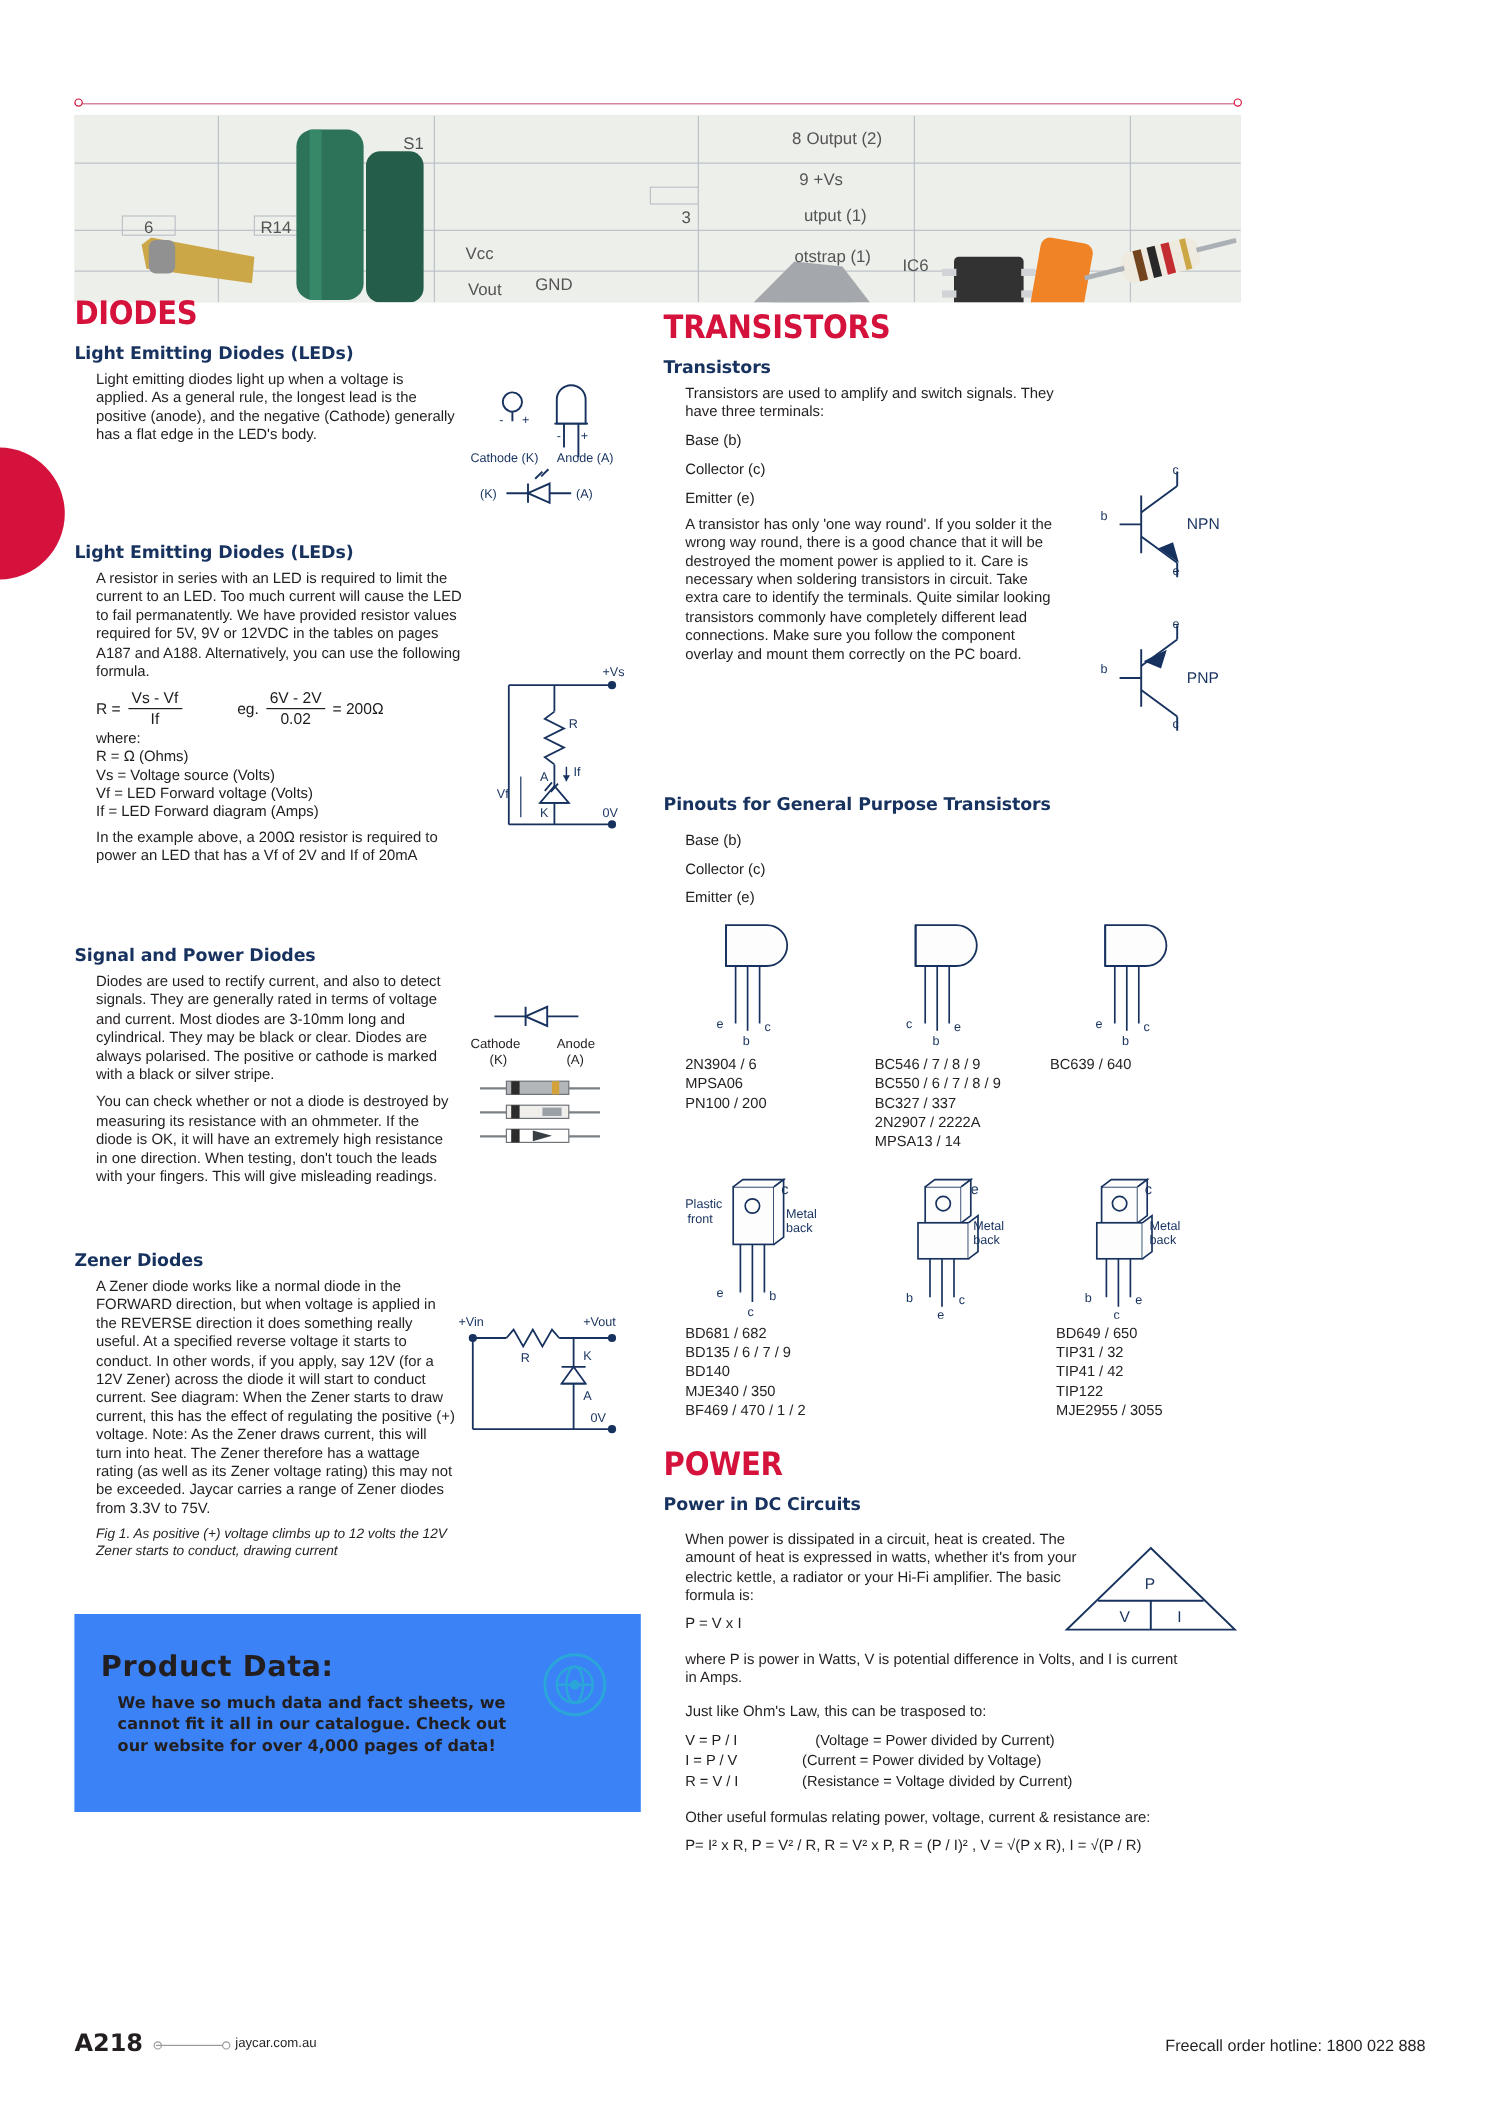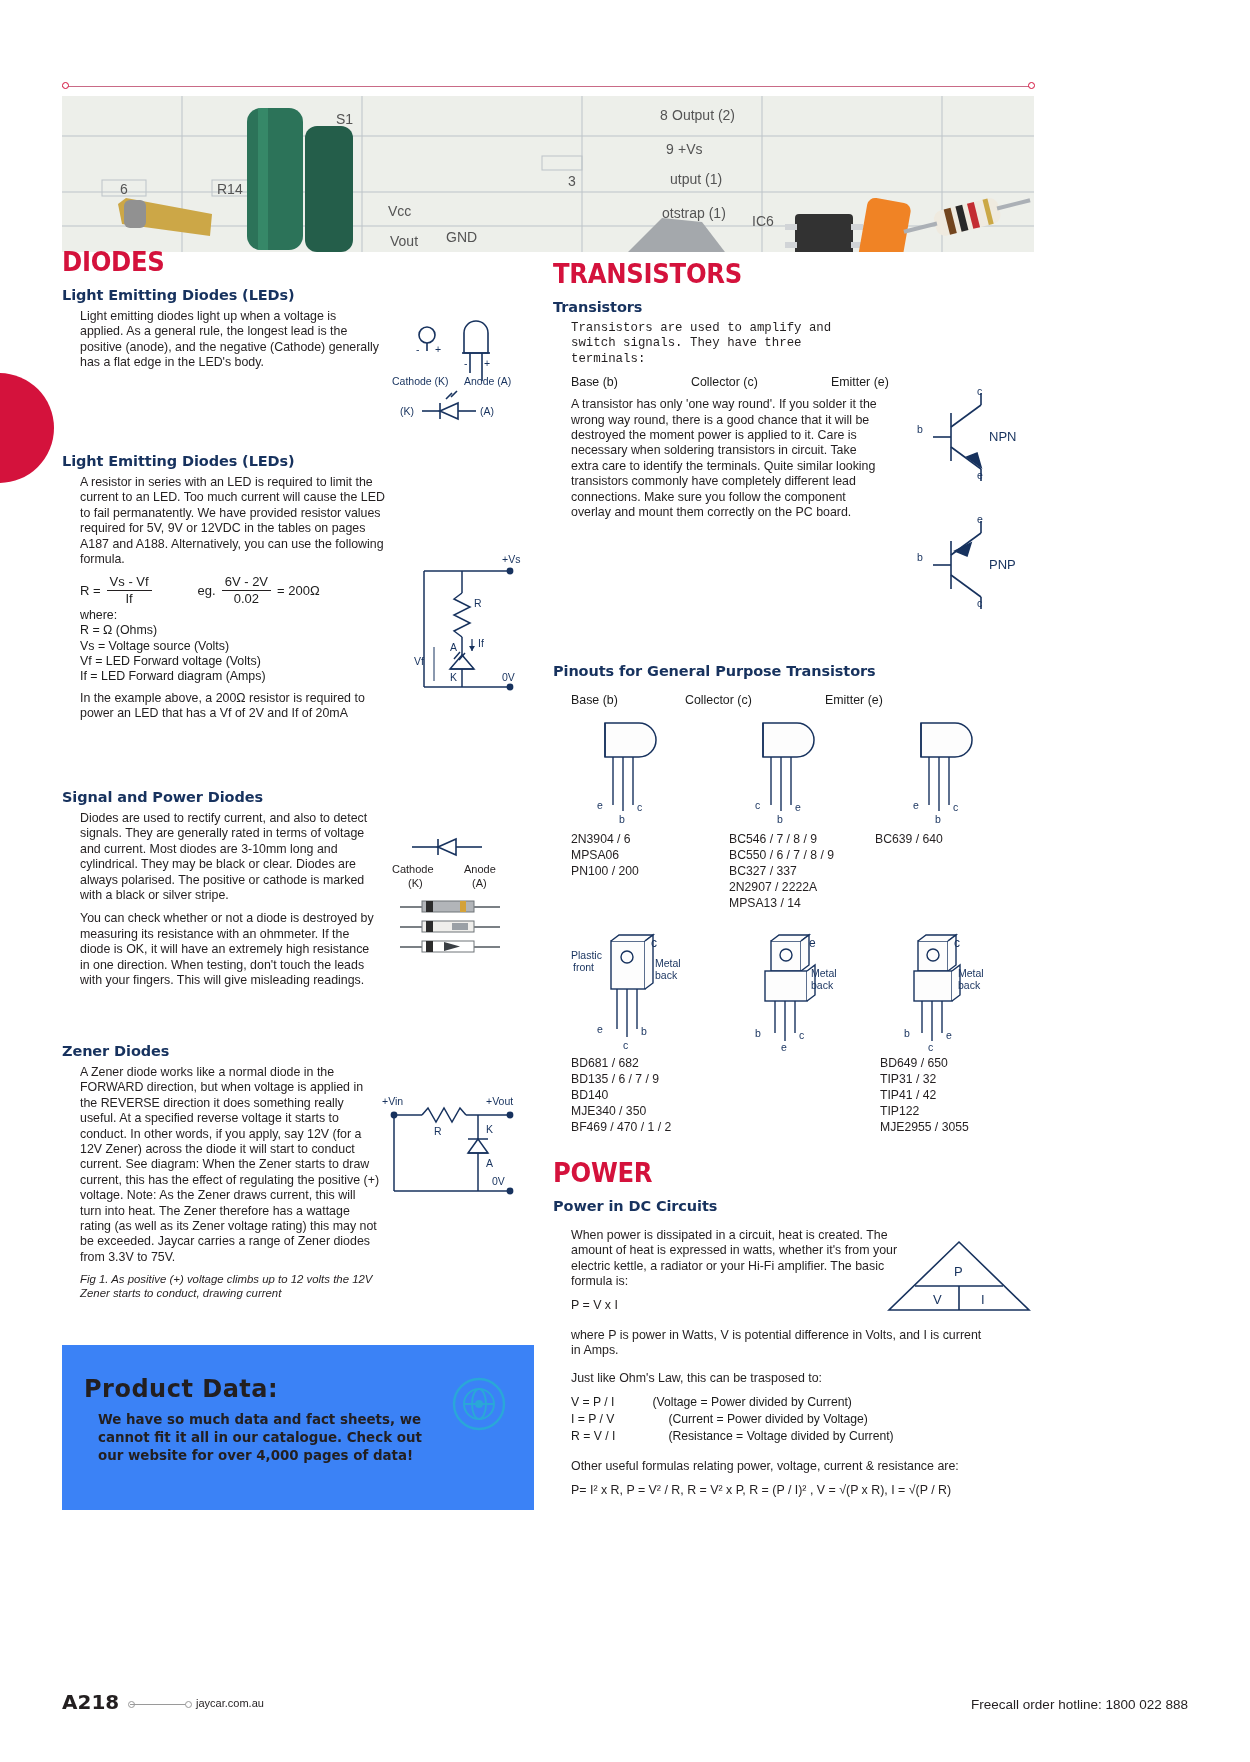--- a/index.html
+++ b/index.html
@@ -69,21 +69,21 @@
 
   
   svg{display:block;}
   .dlab{font-family:"Liberation Sans",sans-serif;font-size:10.5px;fill:#17325e;}
   .dlab-d{font-family:"Liberation Sans",sans-serif;font-size:11px;fill:#231f20;}
 
   .pinrow{display:flex;gap:10px;margin-top:6px;}
   .pinitem{width:150px;}
   .pinlist{font-size:12.2px;line-height:16px;color:#231f20;margin-top:4px;}
 
-  .hdr3{display:flex;gap:20px;font-size:12.4px;margin:6px 0 2px 18px;}
+  .hdr3{display:flex;gap:10px;font-size:12.4px;margin:6px 0 2px 18px;flex-direction:column;}
   .hdr3 span{display:inline-block;}
 
   
   .plist{font-size:12.2px;line-height:17px;margin:4px 0 0 18px;}
   .plist .lhs{display:inline-block;width:66px;}
   .plist .rhs{display:inline-block;}
 
   
   .pdbox{position:absolute;left:62px;top:1345px;width:472px;height:165px;background:#3b82f6;}
   .pd-title{font-family:"DejaVu Sans",sans-serif;font-weight:bold;font-size:24px;color:#231f20;
@@ -359,21 +359,21 @@
       </svg>
     </div>
   </div>
 
   <div class="col-r">
 
     <h2 class="sec">TRANSISTORS</h2>
     <h3 class="sub">Transistors</h3>
 
     <div class="txtblock" style="min-height:320px;">
-      <p class="body indent" style="width:310px;font-family:Liberation Mono, monospace;">Transistors are used to amplify and switch signals. They have three terminals:</p>
+      <p class="body indent" style="width:310px;">Transistors are used to amplify and switch signals. They have three terminals:</p>
       <div class="hdr3">
         <span style="width:100px;">Base (b)</span>
         <span style="width:120px;">Collector (c)</span>
         <span>Emitter (e)</span>
       </div>
       <p class="body indent" style="width:310px;margin-top:8px;">A transistor has only 'one way round'. If you solder it the wrong way round, there is a good chance that it will be destroyed the moment power is applied to it. Care is necessary when soldering transistors in circuit. Take extra care to identify the terminals. Quite similar looking transistors commonly have completely different lead connections. Make sure you follow the component overlay and mount them correctly on the PC board.</p>
 
       <svg class="abs" style="left:340px;top:66px;" width="135" height="100" viewBox="0 0 135 100">
         <g stroke="#17325e" stroke-width="1.6" fill="none">
           <path d="M40 50 H58"></path>
@@ -582,21 +582,21 @@
         <text class="dlab" style="font-size:13px;" x="98" y="66">I</text>
       </svg>
     </div>
 
     <p class="body indent" style="width:420px;margin-top:10px;">where P is power in Watts, V is potential difference in Volts, and I is current in Amps.</p>
     <p class="body indent" style="margin-top:12px;">Just like Ohm's Law, this can be trasposed to:</p>
 
     <div class="plist">
       <div>
         <span class="lhs">V  =  P / I</span>
-        <span class="rhs" style="margin-left:12px;">(Voltage = Power divided by Current)</span>
+        <span class="rhs" style="margin-left:39px;">(Voltage = Power divided by Current)</span>
       </div>
       <div>
         <span class="lhs">I   =  P / V</span>
         <span class="rhs" style="margin-left:28px;">(Current = Power divided by Voltage)</span>
       </div>
       <div>
         <span class="lhs">R  =  V / I</span>
         <span class="rhs" style="margin-left:28px;">(Resistance = Voltage divided by Current)</span>
       </div>
     </div>

